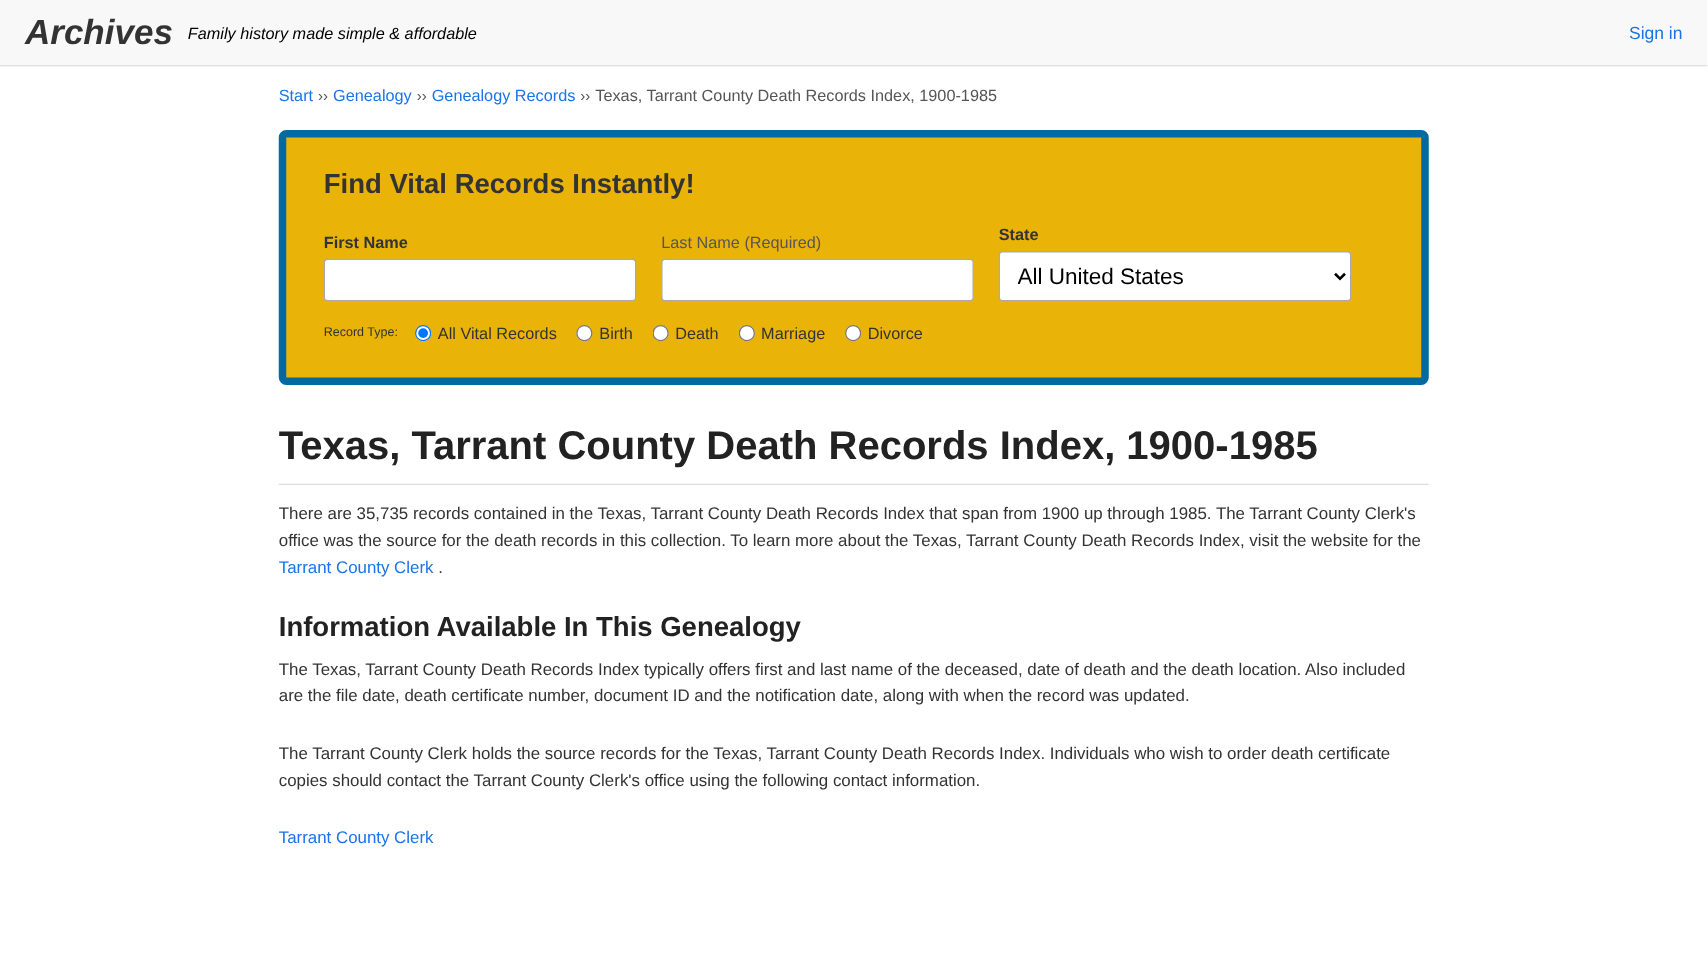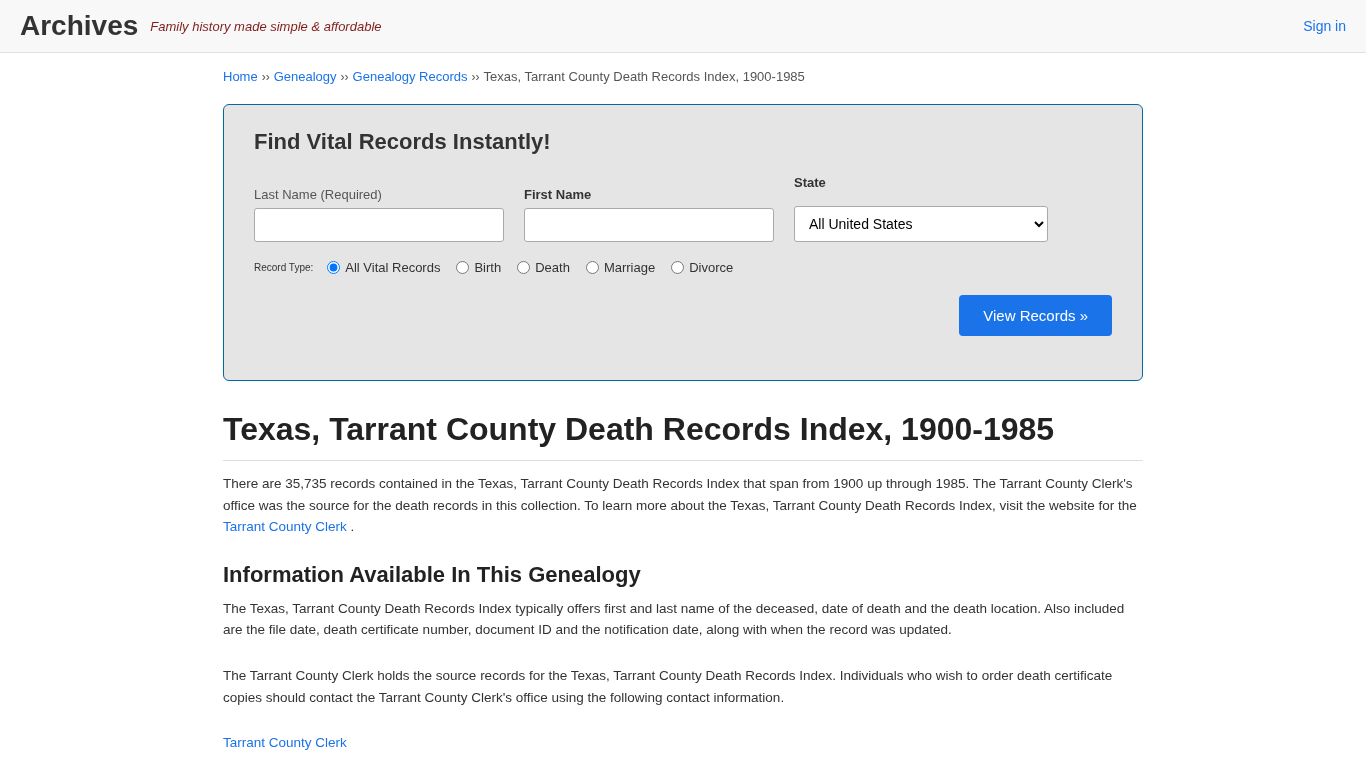--- a/index.html
+++ b/index.html
@@ -16,24 +16,25 @@
     }
     .header-left {
       display: flex;
       align-items: center;
       gap: 12px;
     }
     .logo-archives {
       font-size: 28px;
       font-weight: bold;
       color: #333;
+      font-style: italic;
     }
     .logo-tagline {
       font-size: 13px;
-      color: #7f1d1d;
+      color: #000000;
       font-style: italic;
     }
     .header-right {
       display: flex;
       align-items: center;
       gap: 22px;
     }
     .sign-in-link {
       color: #1a73e8;
       text-decoration: none;
@@ -72,24 +73,24 @@
       color: #1a73e8;
       text-decoration: none;
     }
     .breadcrumb-sep {
       color: #555;
       font-size: 12px;
     }
 
     
     .search-box {
-      background: #e5e5e5;
-      border: 1px solid #0369a1;
+      background: #eab308;
+      border: 6px solid #0369a1;
       border-radius: 6px;
-      padding: 24px 30px 44px;
+      padding: 24px 30px 28px;
       margin-bottom: 30px;
     }
     .search-box h2 {
       font-size: 22px;
       font-weight: bold;
       color: #333;
       margin-bottom: 20px;
     }
     .search-fields {
       display: flex;
@@ -116,26 +117,25 @@
       border-radius: 3px;
       padding: 8px 10px;
       font-size: 14px;
       outline: none;
       width: 250px;
     }
     .field-group select {
       border: 1px solid #aaa;
       border-radius: 3px;
       padding: 8px 10px;
-      font-size: 14px;
+      font-size: 18px;
       outline: none;
-      width: 254px;
+      width: 282px;
       background: #fff;
       cursor: pointer;
-      margin-top: 10px;
     }
     .record-type-row {
       display: flex;
       align-items: center;
       gap: 14px;
       flex-wrap: wrap;
     }
     .record-type-label {
       font-size: 10px;
       font-weight: normal;
@@ -209,64 +209,61 @@
   </div>
   <div class="header-right">
     <a class="sign-in-link" href="#">Sign in</a>
   </div>
 </header>
 
 <div class="main-content">
 
   
   <nav class="breadcrumb">
-    <a href="#">Home</a>
+    <a href="#">Start</a>
     <span class="breadcrumb-sep">››</span>
     <a href="#">Genealogy</a>
     <span class="breadcrumb-sep">››</span>
     <a href="#">Genealogy Records</a>
     <span class="breadcrumb-sep">››</span>
     <span>Texas, Tarrant County Death Records Index, 1900-1985</span>
   </nav>
 
   
   <div class="search-box">
     <h2>Find Vital Records Instantly!</h2>
 
     <div class="search-fields">
       <div class="field-group">
+        <label>First Name</label>
+        <input type="text" style="">
+      </div>
+      <div class="field-group">
         <label>
           <span>Last Name</span>&nbsp;<span style="font-weight:normal;color:#555;">(Required)</span>
         </label>
-        <input type="text" style="">
-      </div>
-      <div class="field-group">
-        <label>First Name</label>
         <input type="text" style="">
       </div>
       <div class="field-group">
         <label>State</label>
         <select id="state-select"><option value="All United States">All United States</option><option value="Alabama">Alabama</option><option value="Alaska">Alaska</option><option value="Arizona">Arizona</option><option value="Arkansas">Arkansas</option><option value="California">California</option><option value="Colorado">Colorado</option><option value="Connecticut">Connecticut</option><option value="Delaware">Delaware</option><option value="Florida">Florida</option><option value="Georgia">Georgia</option><option value="Hawaii">Hawaii</option><option value="Idaho">Idaho</option><option value="Illinois">Illinois</option><option value="Indiana">Indiana</option><option value="Iowa">Iowa</option><option value="Kansas">Kansas</option><option value="Kentucky">Kentucky</option><option value="Louisiana">Louisiana</option><option value="Maine">Maine</option><option value="Maryland">Maryland</option><option value="Massachusetts">Massachusetts</option><option value="Michigan">Michigan</option><option value="Minnesota">Minnesota</option><option value="Mississippi">Mississippi</option><option value="Missouri">Missouri</option><option value="Montana">Montana</option><option value="Nebraska">Nebraska</option><option value="Nevada">Nevada</option><option value="New Hampshire">New Hampshire</option><option value="New Jersey">New Jersey</option><option value="New Mexico">New Mexico</option><option value="New York">New York</option><option value="North Carolina">North Carolina</option><option value="North Dakota">North Dakota</option><option value="Ohio">Ohio</option><option value="Oklahoma">Oklahoma</option><option value="Oregon">Oregon</option><option value="Pennsylvania">Pennsylvania</option><option value="Rhode Island">Rhode Island</option><option value="South Carolina">South Carolina</option><option value="South Dakota">South Dakota</option><option value="Tennessee">Tennessee</option><option value="Texas">Texas</option><option value="Utah">Utah</option><option value="Vermont">Vermont</option><option value="Virginia">Virginia</option><option value="Washington">Washington</option><option value="West Virginia">West Virginia</option><option value="Wisconsin">Wisconsin</option><option value="Wyoming">Wyoming</option></select>
       </div>
     </div>
 
     <div class="record-type-row">
       <span class="record-type-label">Record Type:</span>
       <div class="record-type-options" id="record-type-options">
           <label><input type="radio" name="record_type" value="All Vital Records" checked="" style=""> All Vital Records</label>
           <label><input type="radio" name="record_type" value="Birth" style=""> Birth</label>
           <label><input type="radio" name="record_type" value="Death" style=""> Death</label>
           <label><input type="radio" name="record_type" value="Marriage" style=""> Marriage</label>
           <label><input type="radio" name="record_type" value="Divorce" style=""> Divorce</label>
         </div>
     </div>
 
-    <div class="search-footer">
-      <button class="view-records-btn">View Records »</button>
-    </div>
   </div>
 
   
   <h1 class="page-title">Texas, Tarrant County Death Records Index, 1900-1985</h1>
 
   
   <p class="body-text">
     <span>There are 35,735 records contained in the Texas, Tarrant County Death Records Index that span from 1900 up through 1985. The Tarrant County Clerk's office was the source for the death records in this collection. To learn more about the Texas, Tarrant County Death Records Index, visit the website for the</span>
     <a href="#">Tarrant County Clerk</a>
     <span>.</span>

